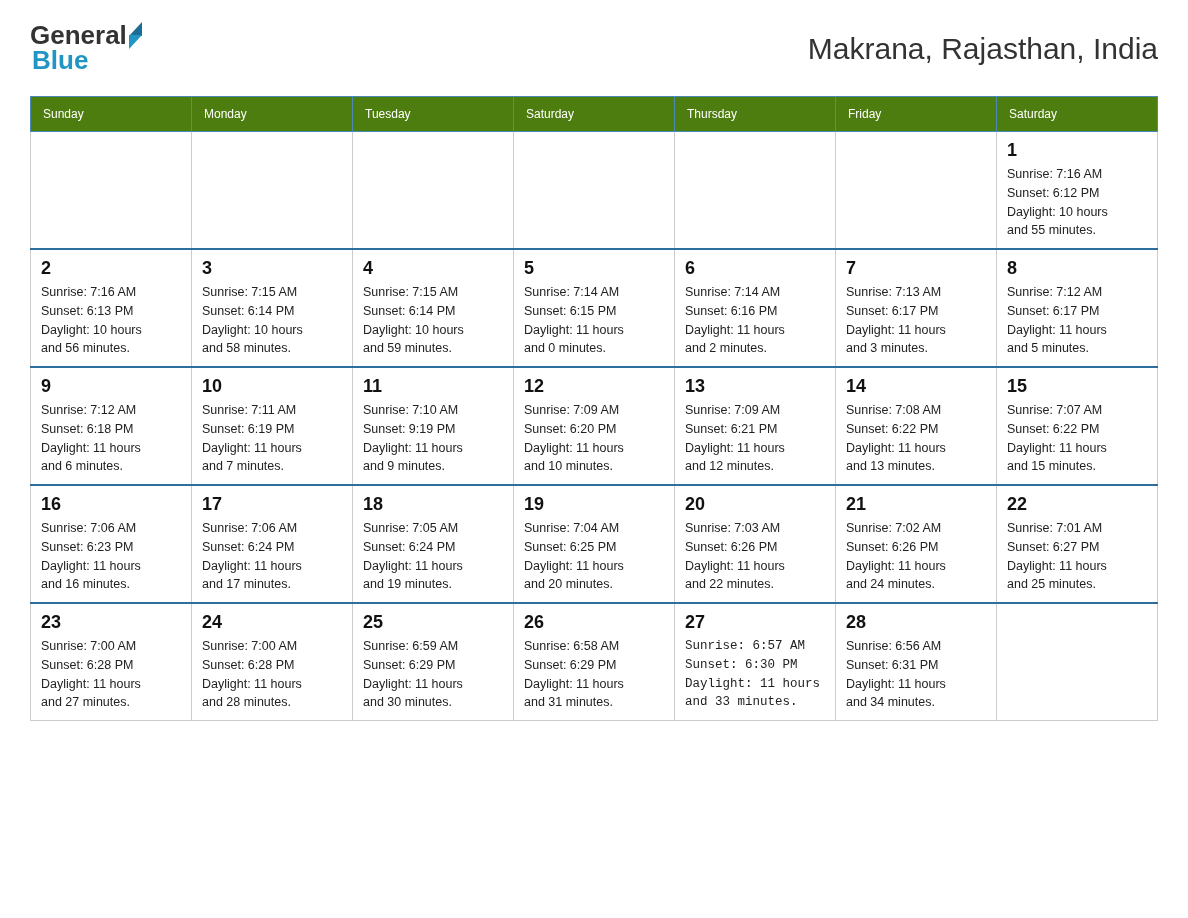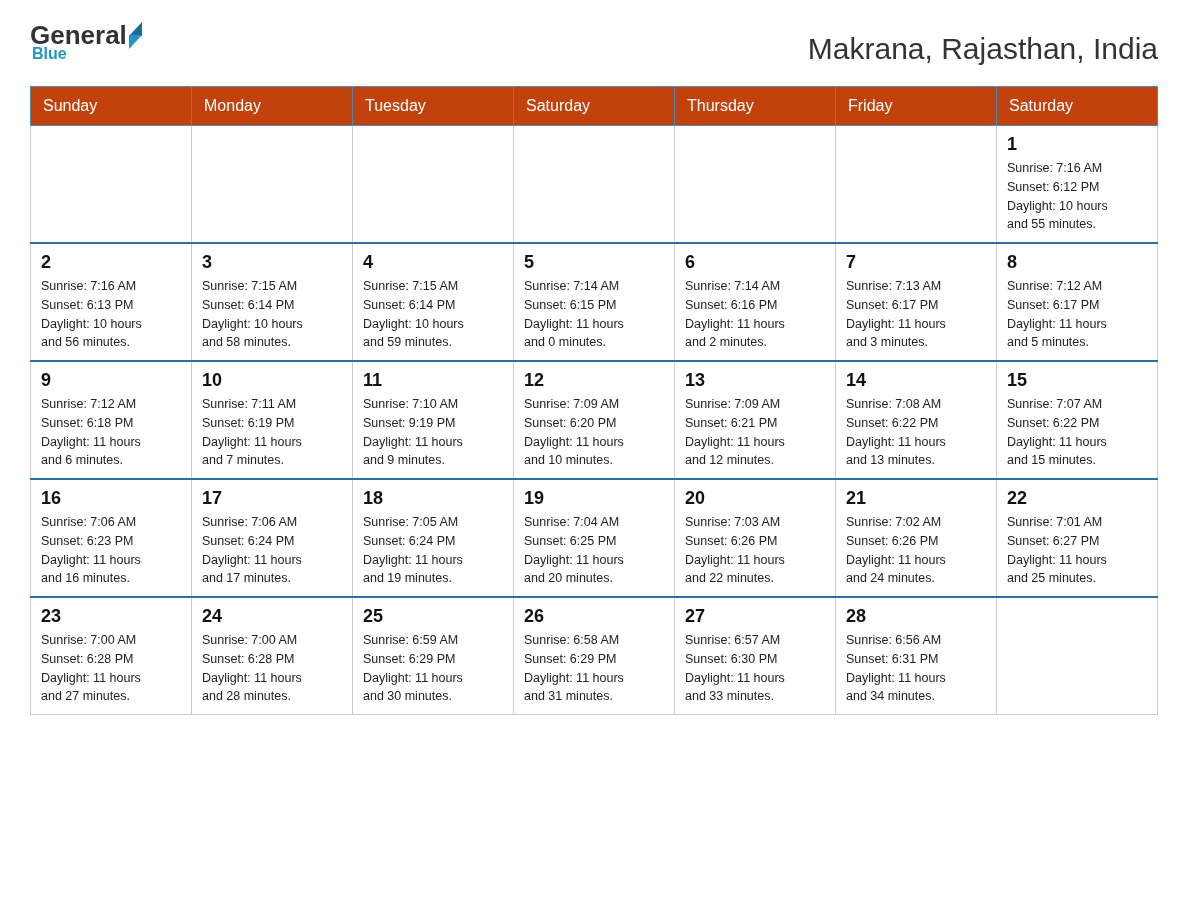--- a/index.html
+++ b/index.html
@@ -20,21 +20,21 @@
       display: flex;
       align-items: center;
       gap: 0;
     }
     .logo-general {
       font-size: 26px;
       font-weight: bold;
       color: #333;
     }
     .logo-blue {
-      font-size: 16px;
+      font-size: 26px;
       font-weight: bold;
       color: #2196c4;
     }
     .title-block {
       text-align: right;
     }
     .month-title {
       font-size: 48px;
       font-weight: bold;
       color: #111;
@@ -44,23 +44,23 @@
       font-size: 30px;
       color: #333;
       margin-top: 12px;
     }
     .calendar {
       width: 100%;
       border-collapse: collapse;
       border: 1px solid #aaa;
     }
     .calendar th {
-      background-color: #c2410c;
+      background-color: #4d7c0f;
       color: #fff;
-      font-size: 16px;
+      font-size: 12px;
       font-weight: normal;
       padding: 10px 12px;
       text-align: left;
       border: 1px solid #4a8ab5;
       margin-left: 39px;
     }
     .calendar td {
       vertical-align: top;
       padding: 8px 10px;
       border: 1px solid #ccc;
@@ -318,21 +318,21 @@
         </td>
         <td>
           <span class="day-number">26</span>
           <div class="day-info" style="white-space: pre-line;">Sunrise: 6:58 AM
 Sunset: 6:29 PM
 Daylight: 11 hours
 and 31 minutes.</div>
         </td>
         <td>
           <span class="day-number">27</span>
-          <div class="day-info" style="white-space: pre-line;">Sunrise: 6:57 AM
+          <div class="day-info" style="white-space: pre-line; font-family: Liberation Mono, monospace;">Sunrise: 6:57 AM
 Sunset: 6:30 PM
 Daylight: 11 hours
 and 33 minutes.</div>
         </td>
         <td>
           <span class="day-number">28</span>
           <div class="day-info" style="white-space: pre-line;">Sunrise: 6:56 AM
 Sunset: 6:31 PM
 Daylight: 11 hours
 and 34 minutes.</div>

